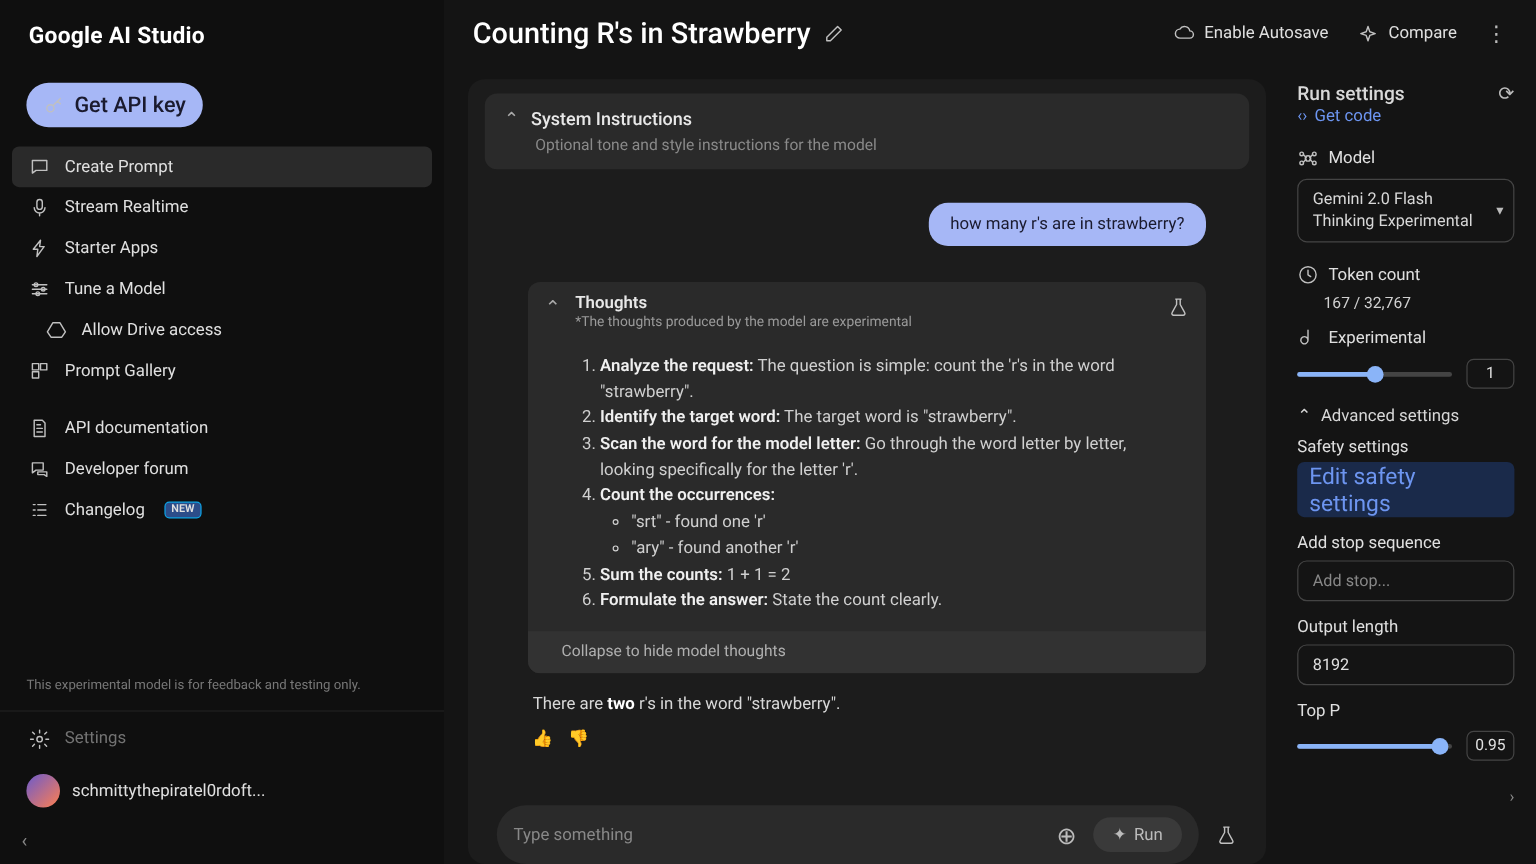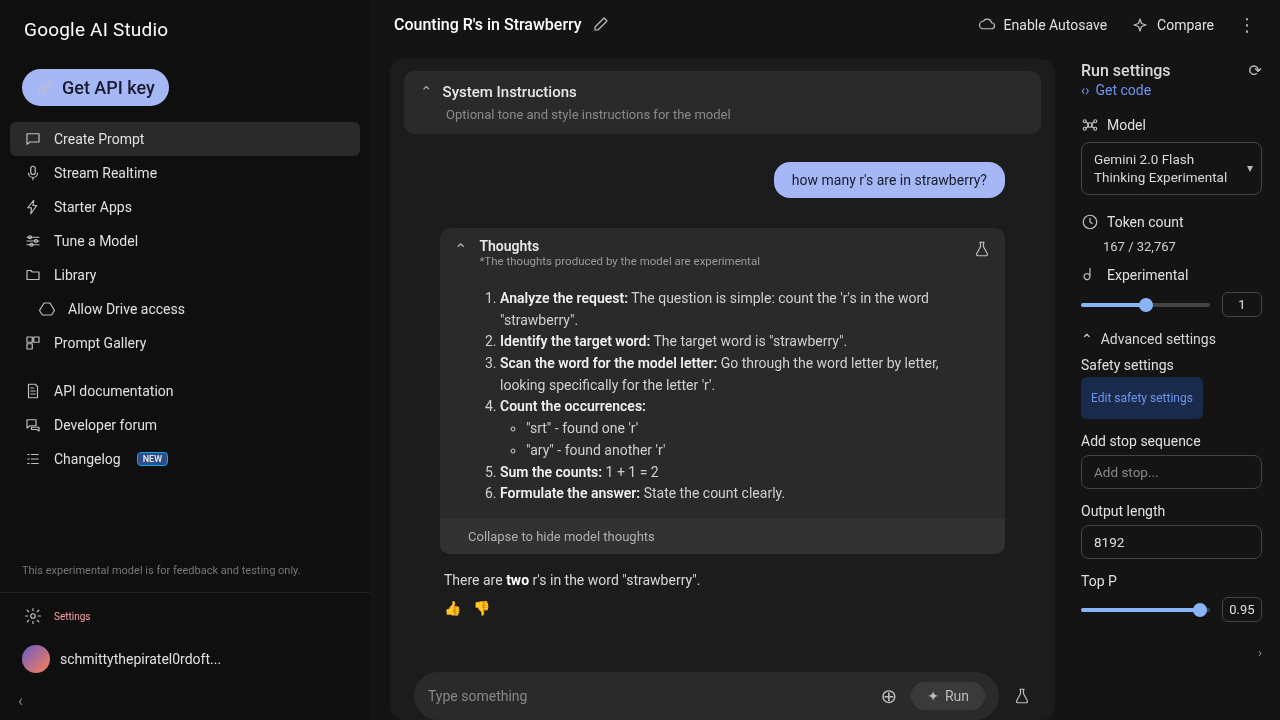--- a/index.html
+++ b/index.html
@@ -1,38 +1,38 @@
 <!DOCTYPE html>
 <html><head>
 <meta charset="utf-8">
 <style>
   * { box-sizing: border-box; margin: 0; padding: 0; font-family: -apple-system, BlinkMacSystemFont, "Segoe UI", Roboto, sans-serif; }
   body { background: #000; color: #fff; width: 1280px; height: 720px; overflow: hidden; display: flex; }
   .whole { display: flex; width: 100%; }
   .left { width: 370px; background: #0f0f0f; display: flex; flex-direction: column; }
-  .logo-row { padding: 18px 24px 14px 24px; font-size: 19px; font-weight: 400; letter-spacing: .2px; }
+  .logo-row { padding: 18px 24px 14px 24px; font-size: 19px; font-weight: 700; letter-spacing: .2px; }
   .api-pill { margin: 14px 0 10px 22px; background: #a6b7f6; color: #1a1a2e; border-radius: 20px; padding: 8px 14px; display: inline-flex; align-items: center; gap: 8px; font-size: 18px; font-weight: 500; width: fit-content; }
   .nav { padding: 6px 10px 0 10px; flex: 1; }
   .nav-item { display: flex; align-items: center; gap: 12px; padding: 8px 14px; font-size: 14px; color: #e0e0e0; border-radius: 6px; cursor: pointer; text-align: center; }
   .nav-item.active { background: #2a2a2a; }
   .nav-item.indent { padding-left: 28px; }
   .nav-spacer { height: 14px; }
   .new-badge { font-size: 9px; background: #2c4d8a; border: 1px solid #0ea5e9; padding: 1px 5px; border-radius: 4px; margin-left: 4px; font-weight: 600; }
   .exp-note { font-size: 11px; color: #777; padding: 10px 22px; line-height: 1.4; }
   .sep { height: 1px; background: #222; margin: 4px 0; }
-  .settings-row { display: flex; align-items: center; gap: 12px; padding: 10px 24px; font-size: 10px; color: #fca5a5; }
+  .settings-row { display: flex; gap: 12px; padding: 10px 24px; font-size: 14px; color: #737373; }
   .user-row { display: flex; align-items: center; gap: 10px; padding: 10px 22px 14px 22px; font-size: 14px; color: #e0e0e0; }
   .avatar { width: 28px; height: 28px; background: linear-gradient(135deg,#6a5acd,#ff7f50); border-radius: 50%; }
   .left-footer { display: flex; justify-content: space-between; padding: 4px 18px 10px 18px; color: #888; font-size: 16px; }
   .icon { width: 18px; height: 18px; display: inline-flex; align-items: center; justify-content: center; flex-shrink: 0; }
   .icon svg { width: 18px; height: 18px; stroke: #c0c0c0; fill: none; stroke-width: 1.6; stroke-linecap: round; stroke-linejoin: round; }
 
   .main { flex: 1; background: #141414; display: flex; flex-direction: column; position: relative; }
   .topbar { display: flex; align-items: center; justify-content: space-between; padding: 14px 24px; }
-  .title-wrap { display: flex; align-items: flex-start; gap: 10px; font-size: 16px; font-weight: 500; }
+  .title-wrap { display: flex; align-items: center; gap: 10px; font-size: 24px; font-weight: 500; }
   .top-actions { display: flex; align-items: center; gap: 24px; font-size: 14px; color: #e0e0e0; }
   .top-action { display: flex; align-items: center; gap: 8px; cursor: pointer; }
   .kebab { color: #bbb; font-size: 18px; cursor: pointer; }
 
   .content-row { display: flex; flex: 1; overflow: hidden; }
   .chat-wrap { flex: 1; padding: 10px 20px 0 20px; display: flex; flex-direction: column; overflow: hidden; }
   .chat-card { background: #1c1c1c; border-radius: 14px; flex: 1; display: flex; flex-direction: column; overflow: hidden; position: relative; }
   .sysbar { background: #2a2a2a; margin: 12px 14px 0 14px; border-radius: 10px; padding: 12px 16px; }
   .sys-head { display: flex; align-items: center; gap: 10px; font-size: 15px; font-weight: 500; color: #e8e8e8; }
   .sys-sub { font-size: 13px; color: #8a8a8a; padding: 6px 0 0 26px; }
@@ -67,21 +67,21 @@
   .sec-label { display: flex; align-items: center; gap: 8px; font-size: 14px; margin: 8px 0 8px 0; color: #e0e0e0; }
   .model-select { border: 1px solid #444; border-radius: 8px; padding: 8px 26px 8px 12px; position: relative; font-size: 13.5px; line-height: 1.3; }
   .model-select .dd { position: absolute; right: 8px; top: 50%; transform: translateY(-50%); color: #bbb; font-size: 12px; }
   .token-val { font-size: 13px; color: #d0d0d0; margin: 2px 0 12px 22px; }
   .slider-wrap { display: flex; align-items: center; gap: 12px; margin: 8px 0 14px 0; }
   .slider { flex: 1; height: 4px; background: #444; border-radius: 2px; position: relative; }
   .slider .fill { position: absolute; left: 0; top: 0; height: 100%; background: #8ab4f8; border-radius: 2px; }
   .slider .knob { position: absolute; top: 50%; transform: translate(-50%,-50%); width: 14px; height: 14px; background: #8ab4f8; border-radius: 50%; }
   .nbox { border: 1px solid #444; border-radius: 6px; padding: 4px 0; width: 40px; text-align: center; font-size: 13px; color: #e0e0e0; }
   .adv-row { display: flex; align-items: center; gap: 8px; font-size: 14px; margin: 14px 0 10px 0; cursor: pointer; }
-  .safety-edit { background: #1a2a4a; color: #6d95f0; border-radius: 6px; padding: 14px 10px; display: inline-block; font-size: 12px; margin-top: 4px; }
+  .safety-edit { background: #1a2a4a; color: #6d95f0; border-radius: 6px; padding: 0 10px; display: inline-block; font-size: 19px; margin-top: 4px; }
   .textin { border: 1px solid #444; border-radius: 8px; padding: 8px 12px; color: #888; font-size: 13.5px; margin-top: 6px; }
   .textin.val { color: #e0e0e0; }
   .sub-label { font-size: 14px; color: #e0e0e0; margin-top: 14px; }
   .right-footer { display: flex; justify-content: flex-end; padding: 8px 0; color: #888; }
 </style>
 </head>
 <body>
 
 <div class="whole">
   <div class="left">
@@ -124,28 +124,20 @@
       <div class="nav-item">
         <span class="icon">
             <svg viewBox="0 0 24 24">
               <path d="M4 7h16M4 12h16M4 17h16"></path>
               <circle cx="8" cy="7" r="2"></circle>
               <circle cx="16" cy="12" r="2"></circle>
               <circle cx="10" cy="17" r="2"></circle>
             </svg>
           </span>
         <span>Tune a Model</span>
-      </div>
-      <div class="nav-item">
-        <span class="icon">
-            <svg viewBox="0 0 24 24">
-              <path d="M4 6h5l2 2h9v10H4z"></path>
-            </svg>
-          </span>
-        <span>Library</span>
       </div>
       <div class="nav-item indent">
         <span class="icon">
             <svg viewBox="0 0 24 24">
               <path d="M8 4l8 0 6 10-4 6H6l-4-6z"></path>
             </svg>
           </span>
         <span>Allow Drive access</span>
       </div>
       <div class="nav-item">

